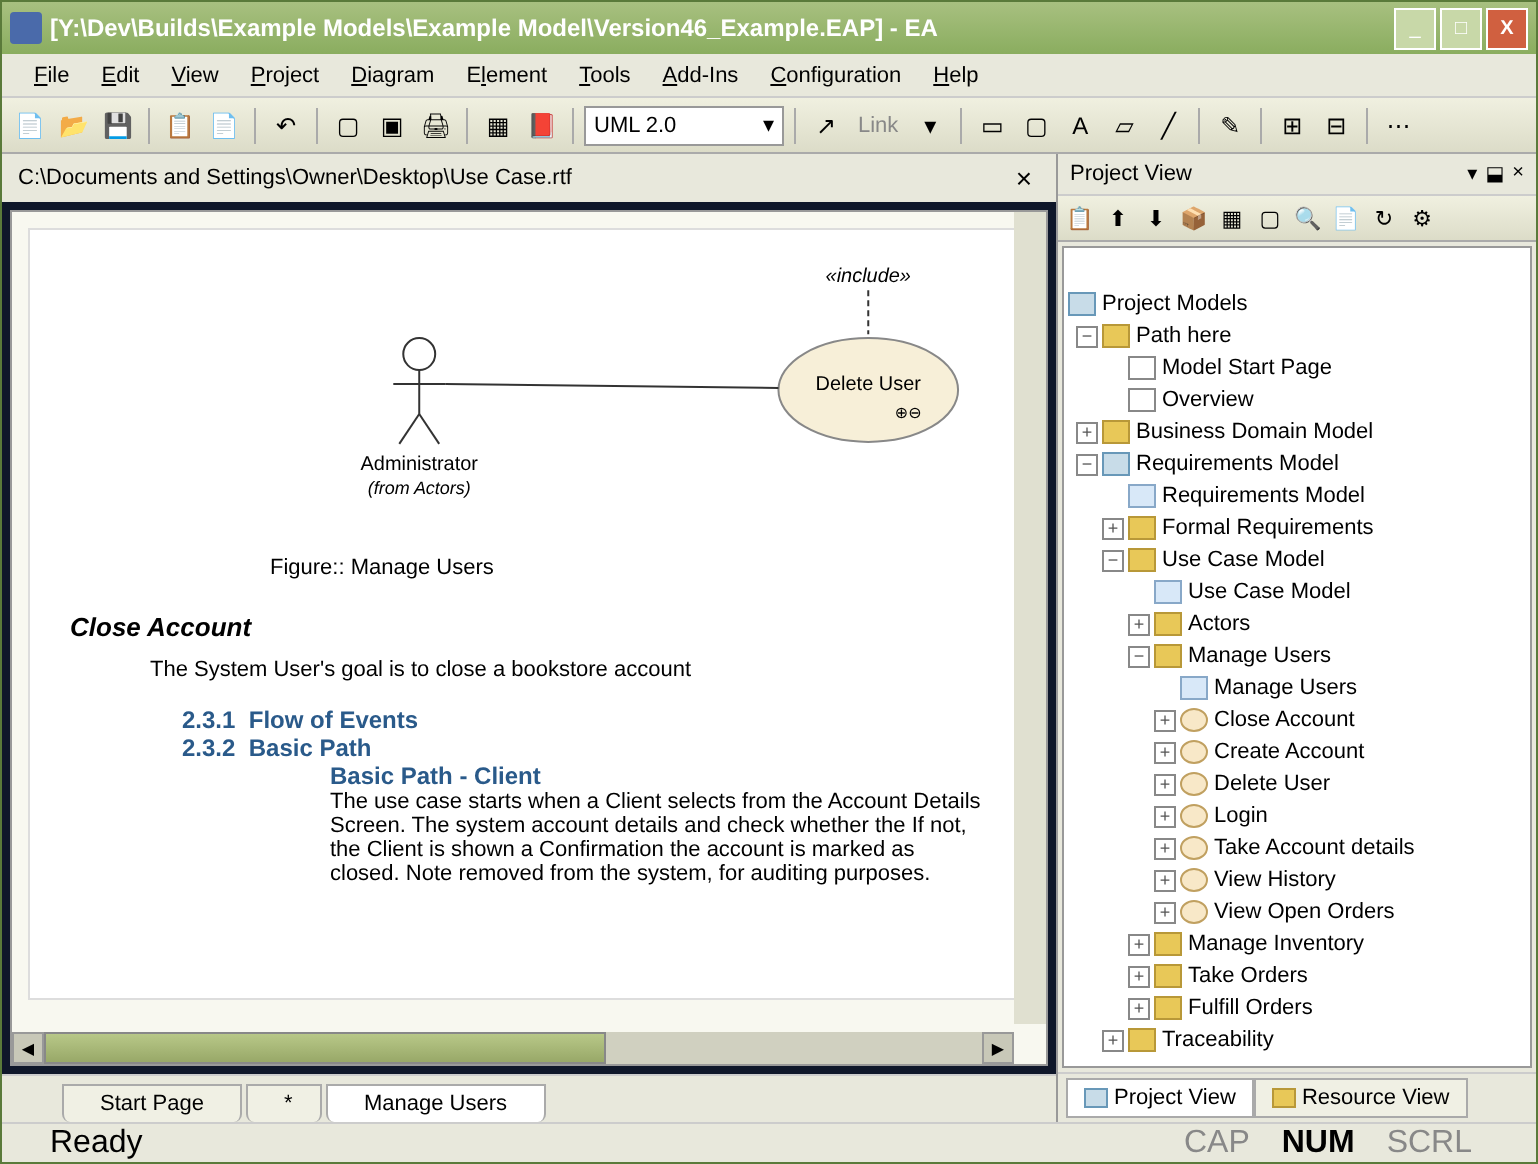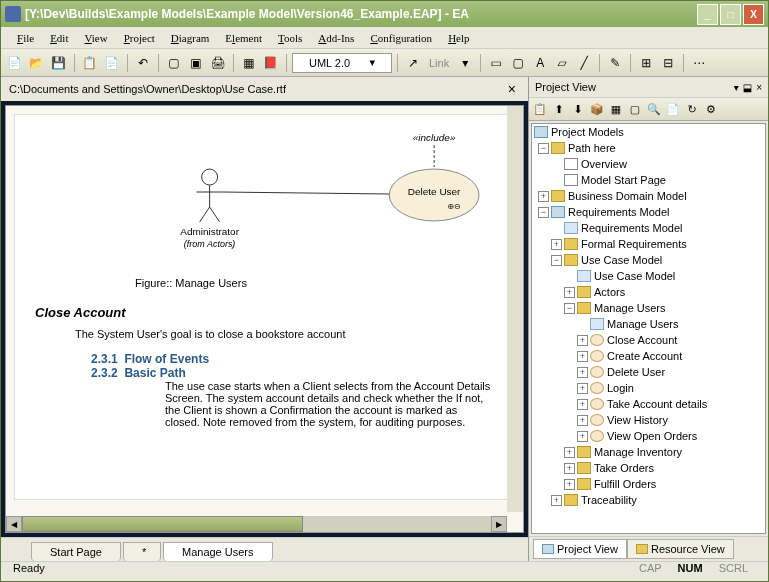--- a/index.html
+++ b/index.html
@@ -5,26 +5,26 @@
 * { box-sizing: border-box; margin: 0; padding: 0; }
 body { font-family: Tahoma, Arial, sans-serif; font-size: 11px; background: #d4d0c8; width: 769px; height: 582px; overflow: hidden; }
 .window { width: 769px; height: 582px; border: 1px solid #5a7a3a; background: #f0f0e8; display: flex; flex-direction: column; }
 .titlebar { height: 26px; background: linear-gradient(to bottom, #a8c080, #8aad5f); display: flex; align-items: center; padding: 0 4px; color: #fff; }
 .titlebar-icon { width: 16px; height: 16px; background: #4a6aaa; border-radius: 2px; margin-right: 4px; }
 .titlebar-text { flex: 1; font-weight: bold; font-size: 12px; white-space: nowrap; overflow: hidden; }
 .win-btns { display: flex; gap: 2px; }
 .win-btn { width: 21px; height: 21px; border: 1px solid #fff; background: #c8d8a8; display: flex; align-items: center; justify-content: center; font-size: 10px; cursor: pointer; }
 .win-btn.close { background: #d06040; color: #fff; font-weight: bold; }
 .menubar { height: 22px; background: #e8e8dc; display: flex; align-items: center; padding: 0 8px; border-bottom: 1px solid #ccc; }
-.menu-item { padding: 2px 8px; cursor: pointer; font-family: Liberation Serif, serif; }
+.menu-item { padding: 2px 8px; cursor: pointer; }
 .menu-item span { text-decoration: underline; }
 .toolbar { height: 28px; background: linear-gradient(to bottom, #f0f0e0, #dcdcc8); display: flex; align-items: center; padding: 0 4px; border-bottom: 1px solid #aaa; gap: 2px; }
 .tb-btn { width: 20px; height: 20px; display: flex; align-items: center; justify-content: center; cursor: pointer; font-size: 12px; }
 .tb-sep { width: 1px; height: 18px; background: #aaa; margin: 0 3px; }
-.tb-combo { height: 20px; border: 1px solid #999; background: #fff; padding: 0 16px; display: flex; align-items: center; min-width: 100px; }
+.tb-combo { height: 20px; border: 1px solid #999; background: #fff; padding: 0 4px; display: flex; align-items: center; min-width: 100px; }
 .workspace { flex: 1; display: flex; overflow: hidden; }
 .main-area { flex: 1; display: flex; flex-direction: column; background: #0f172a; overflow: hidden; }
 .doc-header { display: flex; align-items: center; padding: 4px 8px; background: #e8e8dc; }
 .doc-path { flex: 1; font-size: 11px; }
 .doc-close { cursor: pointer; font-size: 14px; padding: 0 4px; }
 .doc-container { flex: 1; margin: 4px; border: 1px solid #999; background: #f8f8f0; position: relative; overflow: hidden; }
 .doc-content { padding: 12px 20px; background: #fff; margin: 8px; height: calc(100% - 40px); overflow: hidden; border: 1px solid #ddd; }
 .diagram-svg { width: 100%; height: 140px; }
 .doc-text { font-size: 11px; }
 .fig-caption { margin: 8px 0 16px 100px; }
@@ -41,34 +41,34 @@
 .bottom-tabs { display: flex; padding: 4px 4px 0 30px; background: #e8e8dc; border-top: 1px solid #ccc; }
 .btab { padding: 3px 18px; background: #f0f0e4; border: 1px solid #aaa; border-bottom: none; margin-right: 2px; font-size: 11px; cursor: pointer; border-radius: 0 0 4px 4px; }
 .btab.active { background: #fff; }
 .btab-dirty { width: 20px; text-align: center; }
 .side-panel { width: 240px; background: #e8e8dc; border-left: 1px solid #999; display: flex; flex-direction: column; }
 .panel-header { display: flex; align-items: center; padding: 4px 6px; font-size: 11px; }
 .panel-title { flex: 1; }
 .panel-btns { display: flex; gap: 4px; font-size: 10px; }
 .panel-toolbar { height: 24px; background: linear-gradient(to bottom, #f0f0e0, #dcdcc8); display: flex; align-items: center; padding: 0 2px; gap: 1px; border-top: 1px solid #ccc; border-bottom: 1px solid #aaa; }
 .ptb-btn { width: 18px; height: 18px; display: flex; align-items: center; justify-content: center; font-size: 11px; cursor: pointer; }
-.tree { flex: 1; background: #fff; border: 1px solid #999; margin: 2px; padding: 0 2px; overflow: auto; font-size: 11px; }
+.tree { flex: 1; background: #fff; border: 1px solid #999; margin: 2px; padding: 20px 2px; overflow: auto; font-size: 11px; }
 .tree-node { display: flex; align-items: center; height: 16px; white-space: nowrap; cursor: pointer; }
 .tree-exp { width: 11px; height: 11px; border: 1px solid #888; background: #fff; display: flex; align-items: center; justify-content: center; font-size: 9px; line-height: 1; margin-right: 2px; color: #555; }
 .tree-icon { width: 14px; height: 12px; margin-right: 3px; display: inline-block; }
 .icon-folder { background: #e8c858; border: 1px solid #b89838; }
 .icon-model { background: #c8dce8; border: 1px solid #6898b8; }
 .icon-page { background: #fff; border: 1px solid #888; }
 .icon-usecase { background: #f8e8c8; border: 1px solid #c0a060; border-radius: 50%; }
 .icon-diagram { background: #d8e8f8; border: 1px solid #88a8c8; }
 .panel-tabs { display: flex; padding: 2px 4px; background: #e8e8dc; border-top: 1px solid #ccc; }
 .ptab { padding: 3px 8px; background: #f0f0e4; border: 1px solid #aaa; font-size: 11px; cursor: pointer; display: flex; align-items: center; gap: 3px; }
 .ptab.active { background: #fff; }
 .ptab-icon { width: 12px; height: 10px; display: inline-block; }
-.statusbar { height: 20px; background: #e8e8dc; border-top: 1px solid #ccc; display: flex; padding: 0 12px; font-size: 11px; }
+.statusbar { height: 20px; background: #e8e8dc; border-top: 1px solid #ccc; display: flex; align-items: center; padding: 0 24px; font-size: 16px; }
 .status-left { flex: 1; }
 .status-ind { margin: 0 8px; color: #888; }
 .status-ind.on { color: #000; font-weight: bold; }
 </style>
 </head>
 <body>
 
 <div class="window">
 
   <div class="titlebar">
@@ -157,20 +157,21 @@
             <text x="400" y="68" text-anchor="middle" font-size="10">Delete User</text>
             <text x="420" y="82" text-anchor="middle" font-size="8">⊕⊖</text>
             <line x1="188" y1="65" x2="355" y2="67" stroke="#333"></line>
           </svg>
           <div class="doc-text">
             <div class="fig-caption">Figure::  Manage Users</div>
             <div class="section-title">Close Account</div>
             <div class="para">The System User's goal is to close a bookstore account</div>
             <div class="toc-line"><span>2.3.1</span>&nbsp;&nbsp;<span>Flow of Events</span></div>
             <div class="toc-line"><span>2.3.2</span>&nbsp;&nbsp;<span>Basic Path</span></div>
+            <div class="subhead">Basic Path - Client</div>
             <div class="body-text">The use case starts when a Client selects from the Account Details Screen. The system account details and check whether the If not, the Client is shown a Confirmation the account is marked as closed. Note removed from the system, for auditing purposes.</div>
           </div>
         </div>
         <div class="scroll-v"></div>
         <div class="scroll-h">
           <div class="scroll-btn">◀</div>
           <div class="scroll-track-h">
               <div class="scroll-thumb-h"></div>
             </div>
           <div class="scroll-btn">▶</div>
@@ -209,25 +210,25 @@
             <span class="tree-icon icon-model"></span>
             <span>Project Models</span>
           </div>
         <div class="tree-node" style="padding-left:4px">
             <span class="tree-exp">−</span>
             <span class="tree-icon icon-folder"></span>
             <span>Path here</span>
           </div>
         <div class="tree-node" style="padding-left:30px">
             <span class="tree-icon icon-page"></span>
+            <span>Model Start Page</span>
+          </div>
+        <div class="tree-node" style="padding-left:30px">
+            <span class="tree-icon icon-page"></span>
             <span>Overview</span>
-          </div>
-        <div class="tree-node" style="padding-left:30px">
-            <span class="tree-icon icon-page"></span>
-            <span>Model Start Page</span>
           </div>
         <div class="tree-node" style="padding-left:4px">
             <span class="tree-exp">+</span>
             <span class="tree-icon icon-folder"></span>
             <span>Business Domain Model</span>
           </div>
         <div class="tree-node" style="padding-left:4px">
             <span class="tree-exp">−</span>
             <span class="tree-icon icon-model"></span>
             <span>Requirements Model</span>

